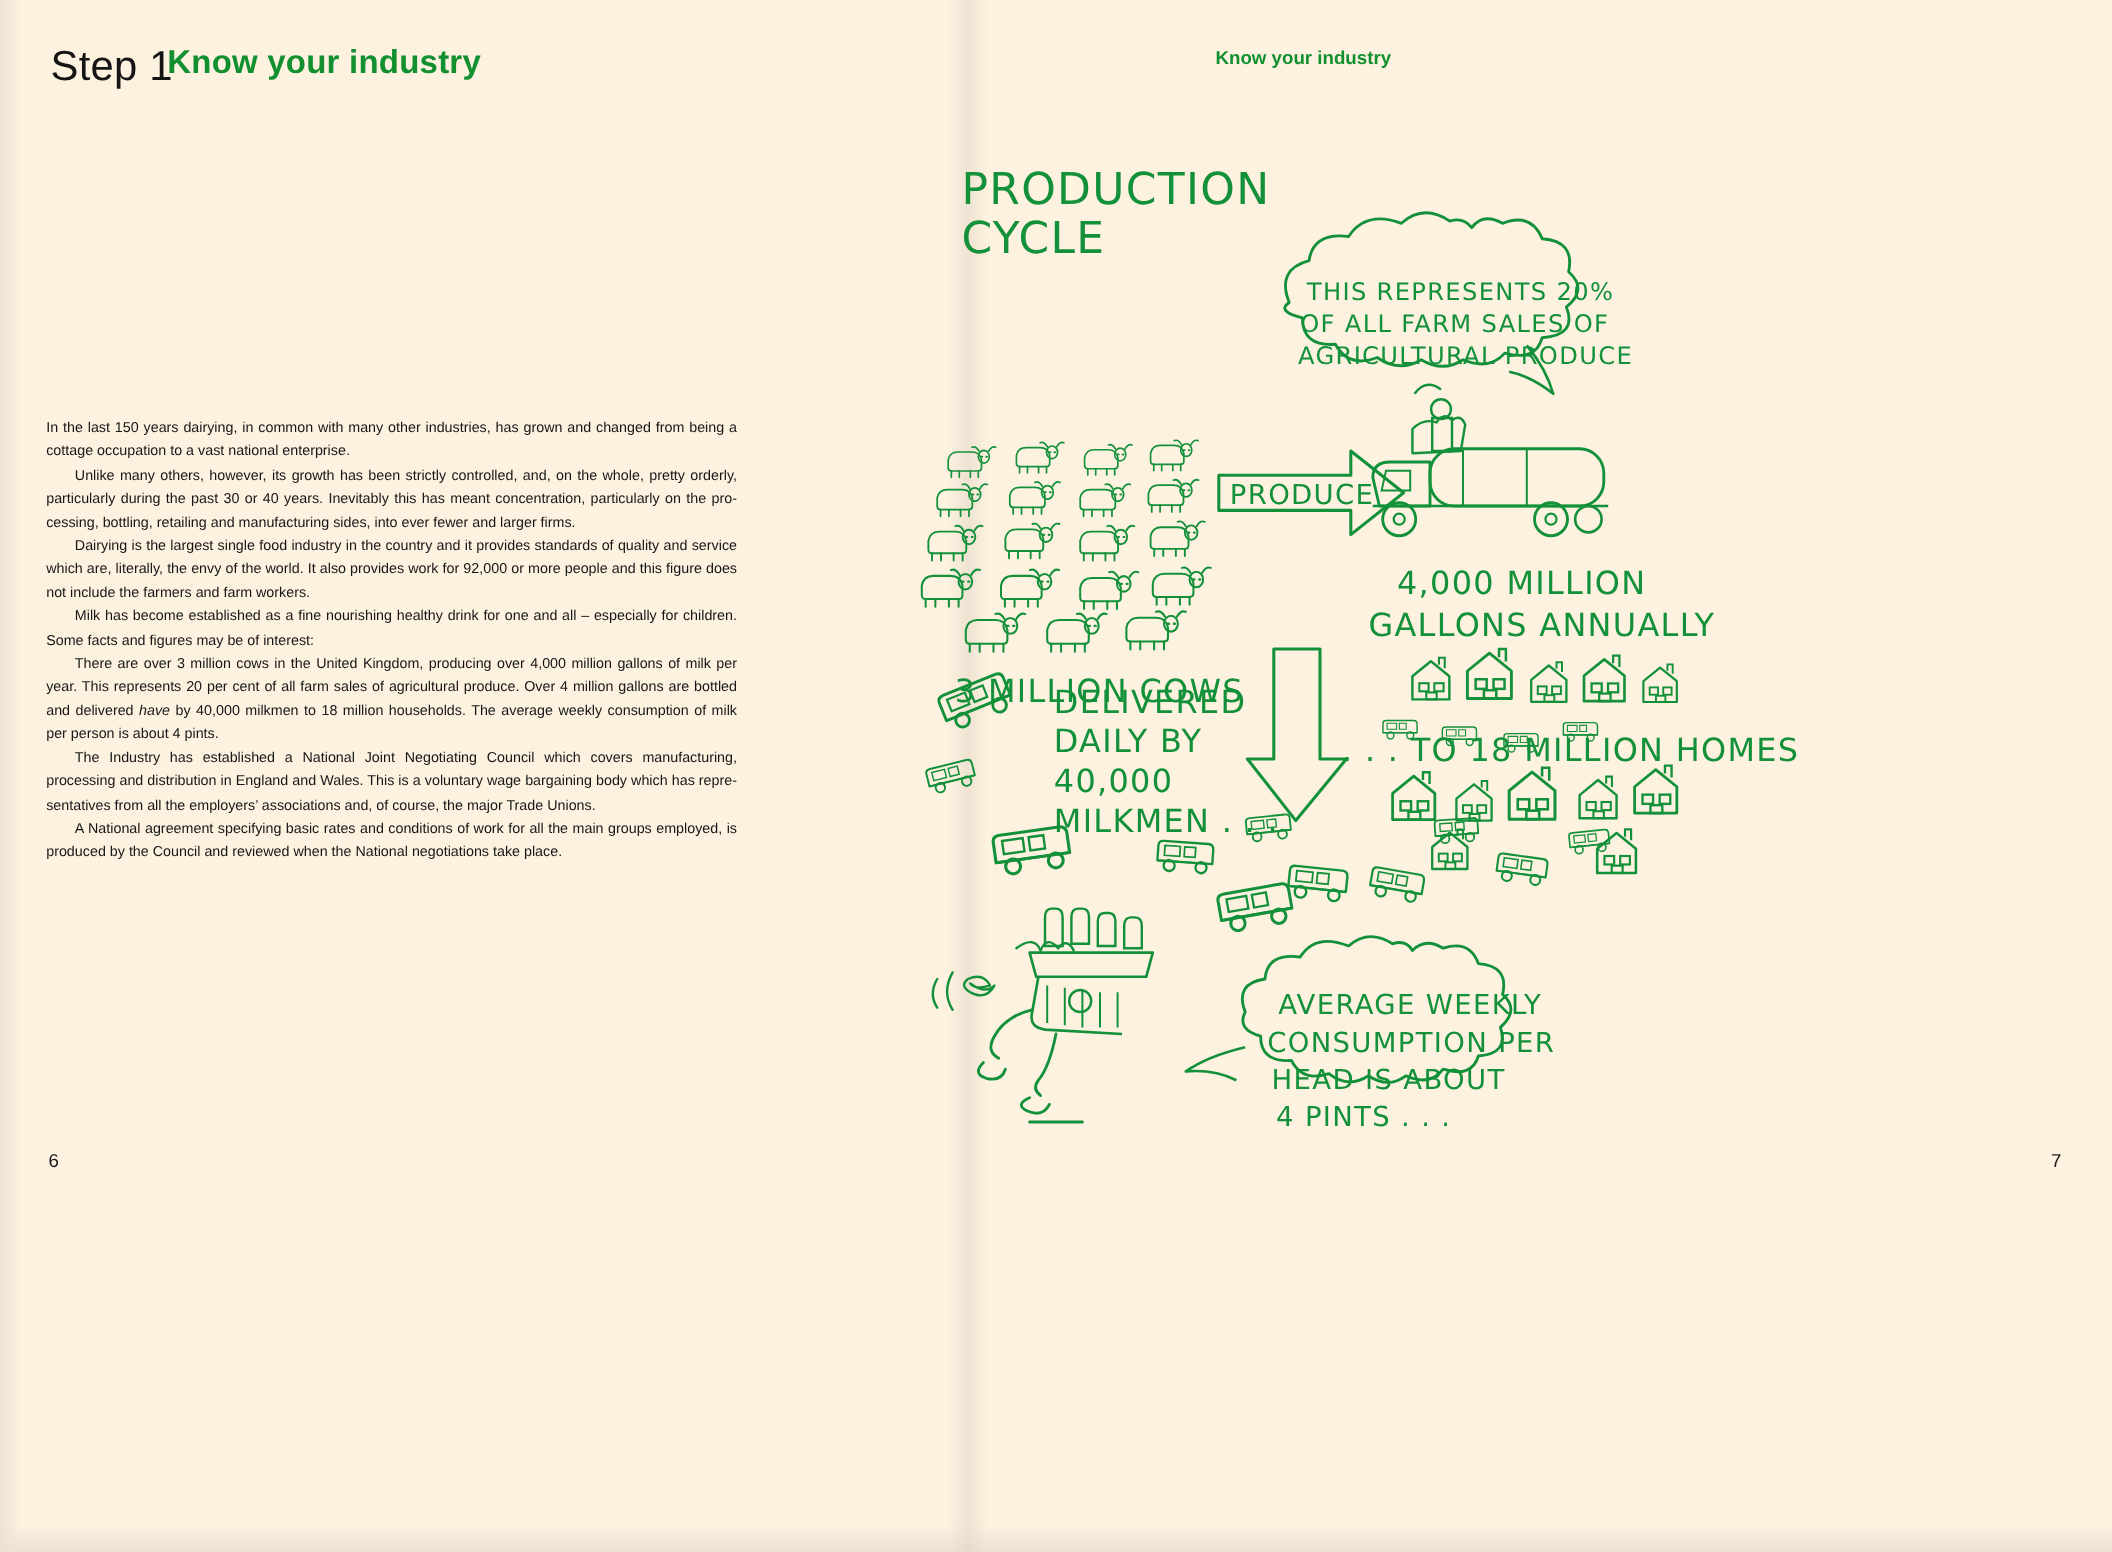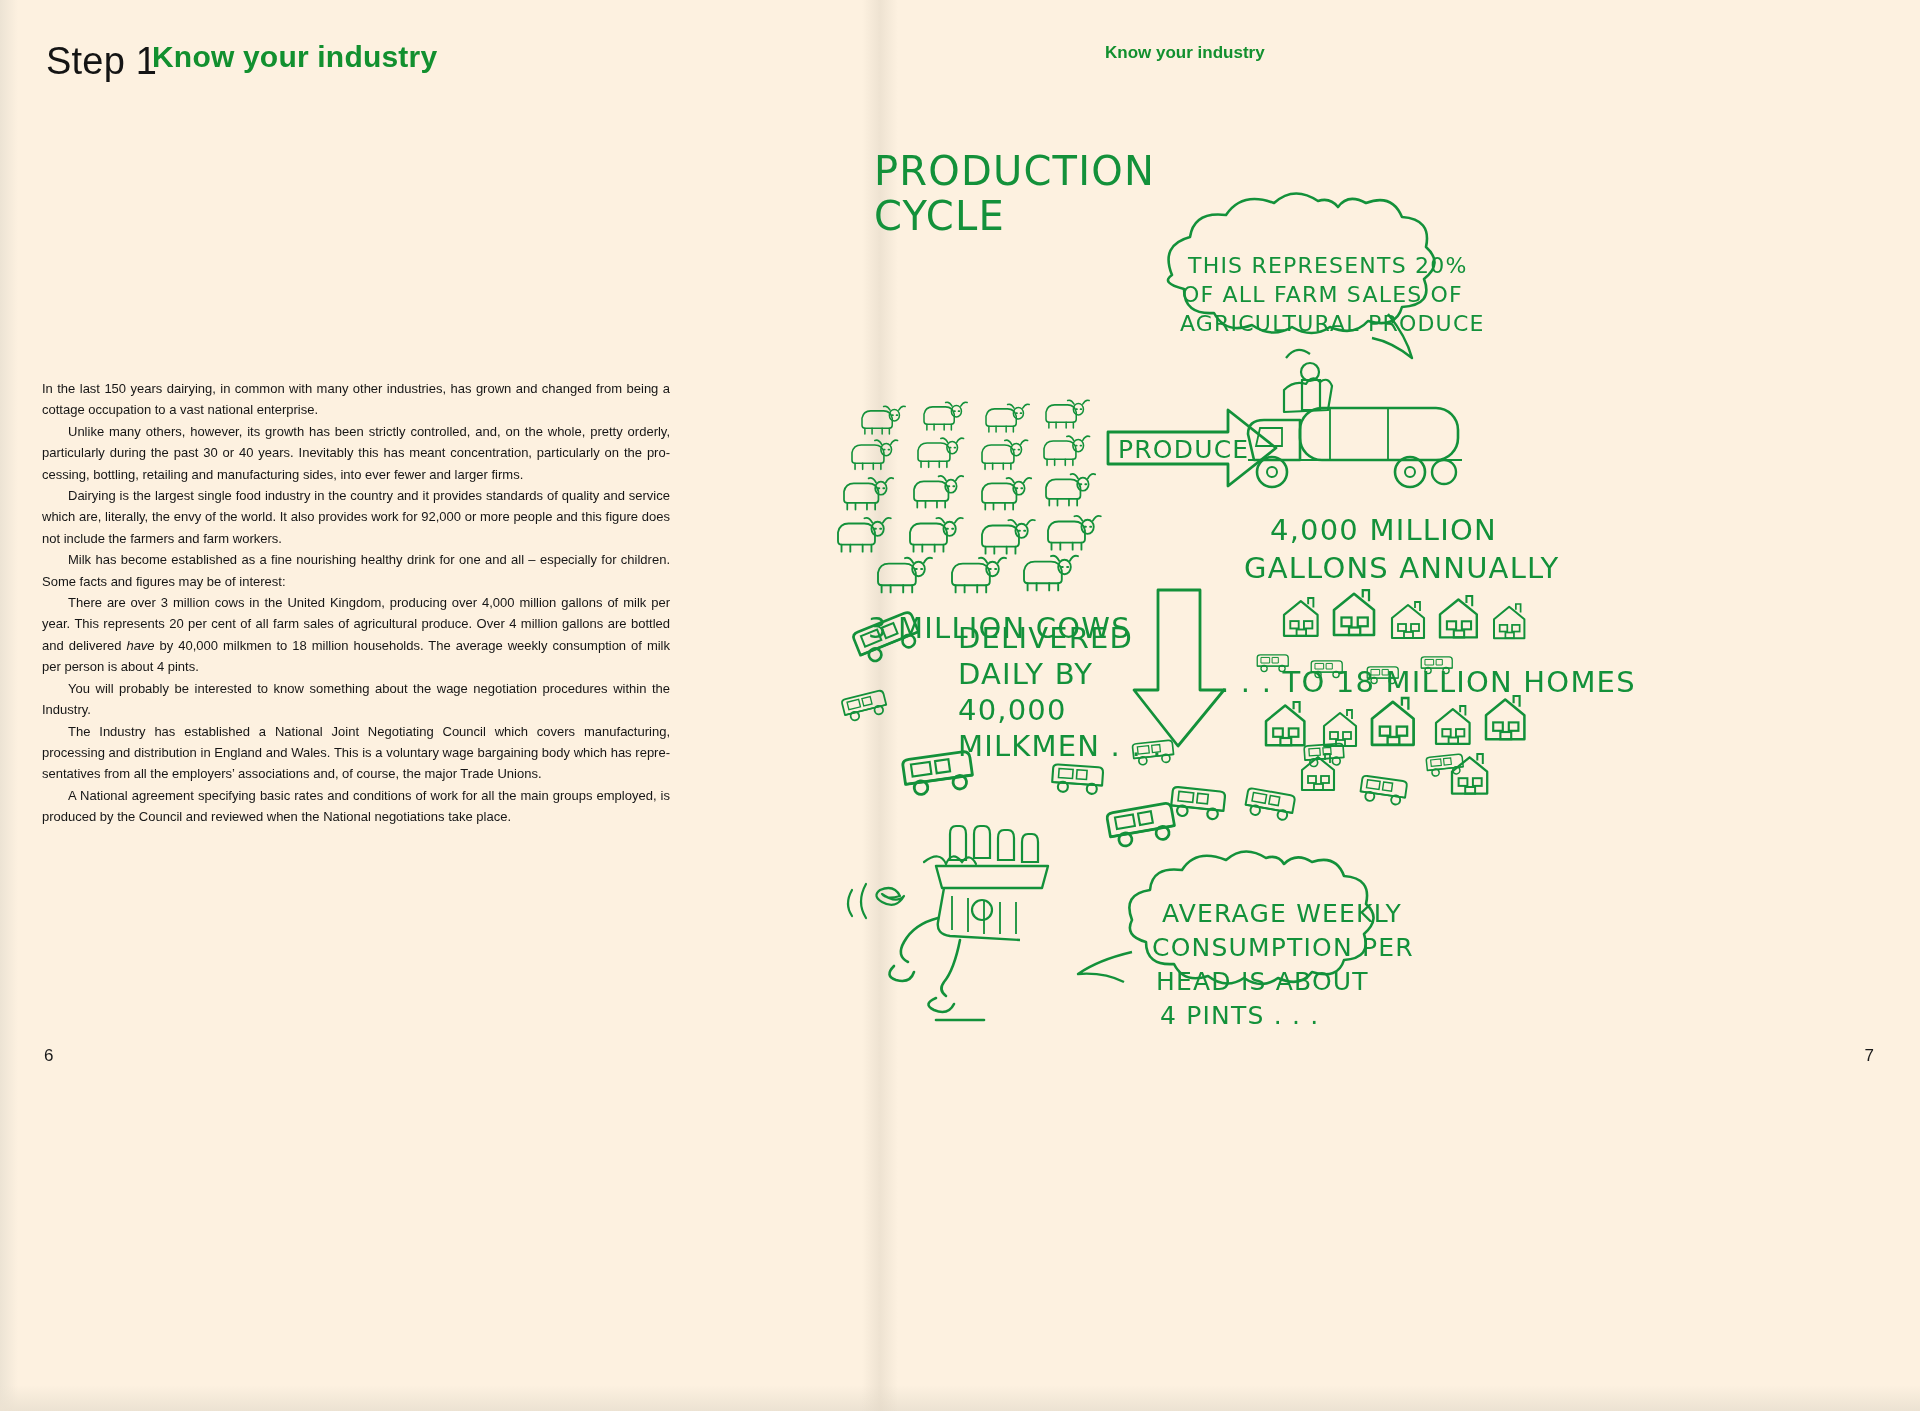--- a/index.html
+++ b/index.html
@@ -118,21 +118,20 @@
 
   <div class="step-label">Step 1</div>
   <div class="step-title">Know your industry</div>
 
   <div class="body-col">
     <p class="first">In the last 150 years dairying, in common with many other industries, has grown and changed from being a cottage occupation to a vast national enterprise.</p>
     <p>Unlike many others, however, its growth has been strictly controlled, and, on the whole, pretty orderly, particularly during the past 30 or 40 years. Inevitably this has meant concentration, particularly on the pro-cessing, bottling, retailing and manufacturing sides, into ever fewer and larger firms.</p>
     <p>Dairying is the largest single food industry in the country and it provides standards of quality and service which are, literally, the envy of the world. It also provides work for 92,000 or more people and this figure does not include the farmers and farm workers.</p>
     <p>Milk has become established as a fine nourishing healthy drink for one and all – especially for children. Some facts and figures may be of interest:</p>
     <p><span>There are over 3 million cows in the United Kingdom, producing over 4,000 million gallons of milk per year. This represents 20 per cent of all farm sales of agricultural produce. Over 4 million gallons are bottled and delivered </span><i>have</i><span> by 40,000 milkmen to 18 million households. The average weekly consumption of milk per person is about 4 pints.</span></p>
-    <p>You will probably be interested to know something about the wage negotiation procedures within the Industry.</p>
     <p>The Industry has established a National Joint Negotiating Council which covers manufacturing, processing and distribution in England and Wales. This is a voluntary wage bargaining body which has repre-sentatives from all the employers’ associations and, of course, the major Trade Unions.</p>
     <p>A National agreement specifying basic rates and conditions of work for all the main groups employed, is produced by the Council and reviewed when the National negotiations take place.</p>
   </div>
 
   <div class="folio-left">6</div>
 
   <div class="running-head">Know your industry</div>
 
   <div class="diagram">
     <svg width="1060" height="1000" viewBox="0 0 1060 1000" xmlns="http://www.w3.org/2000/svg">

